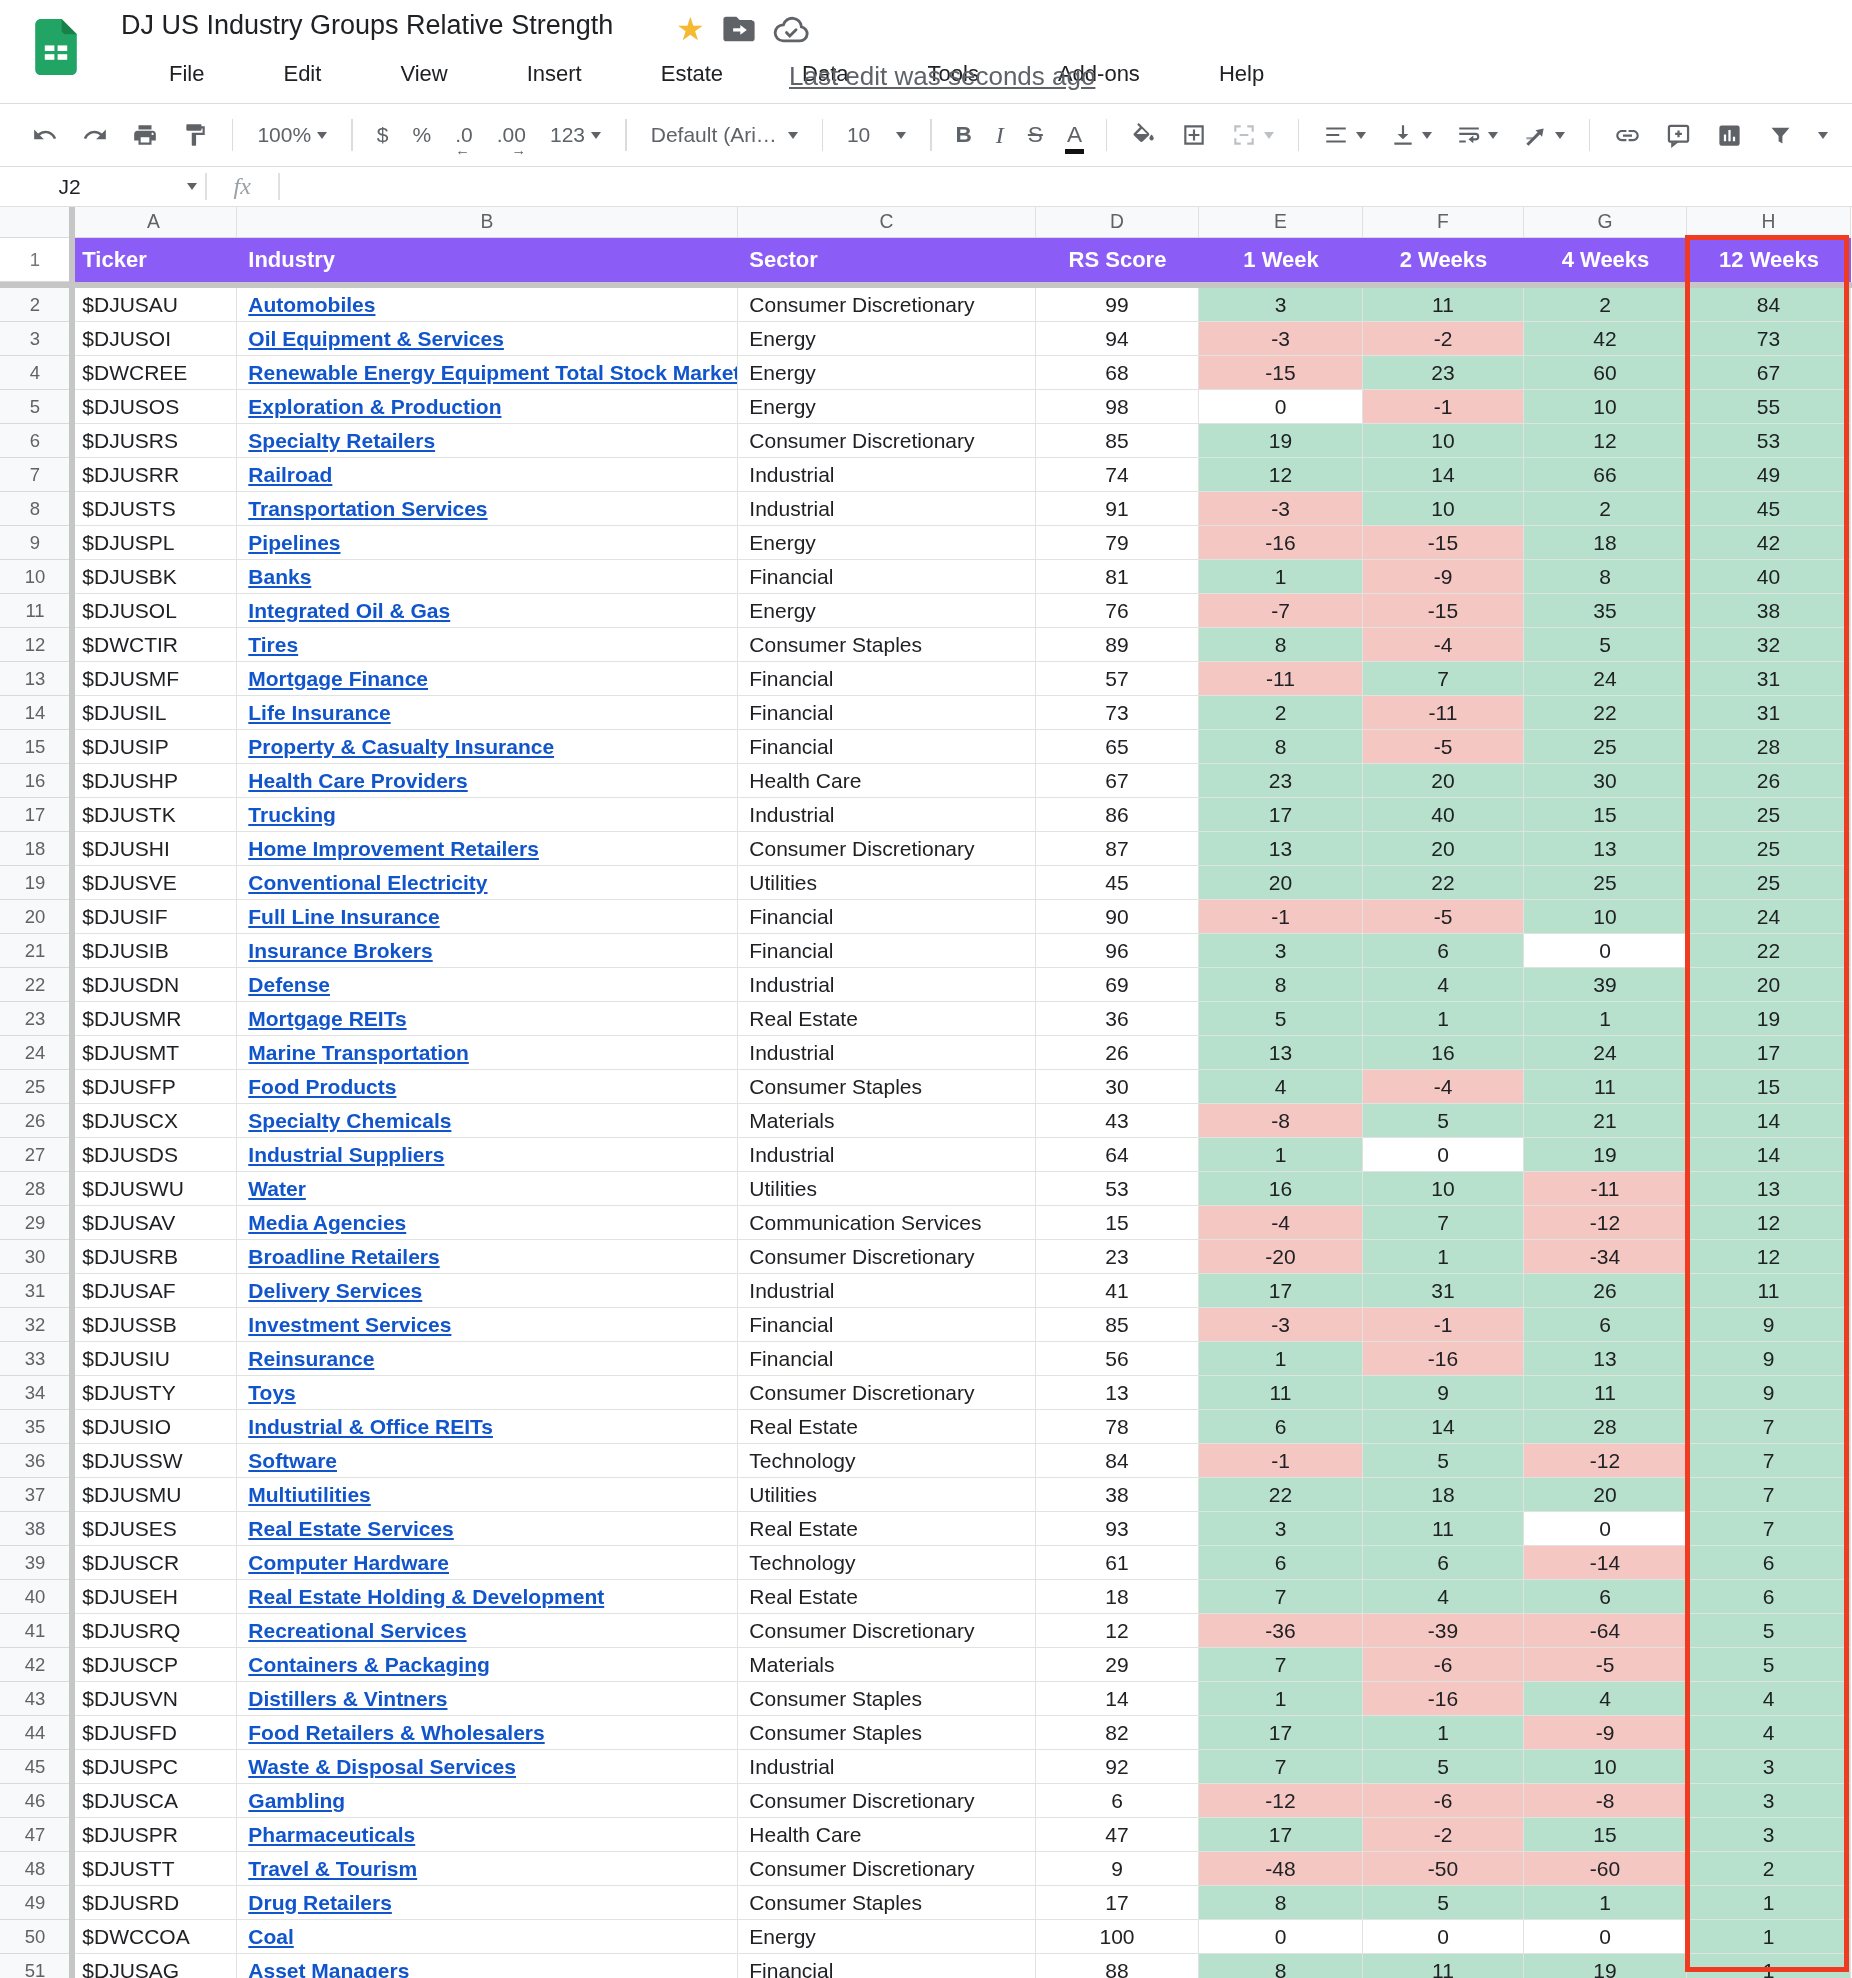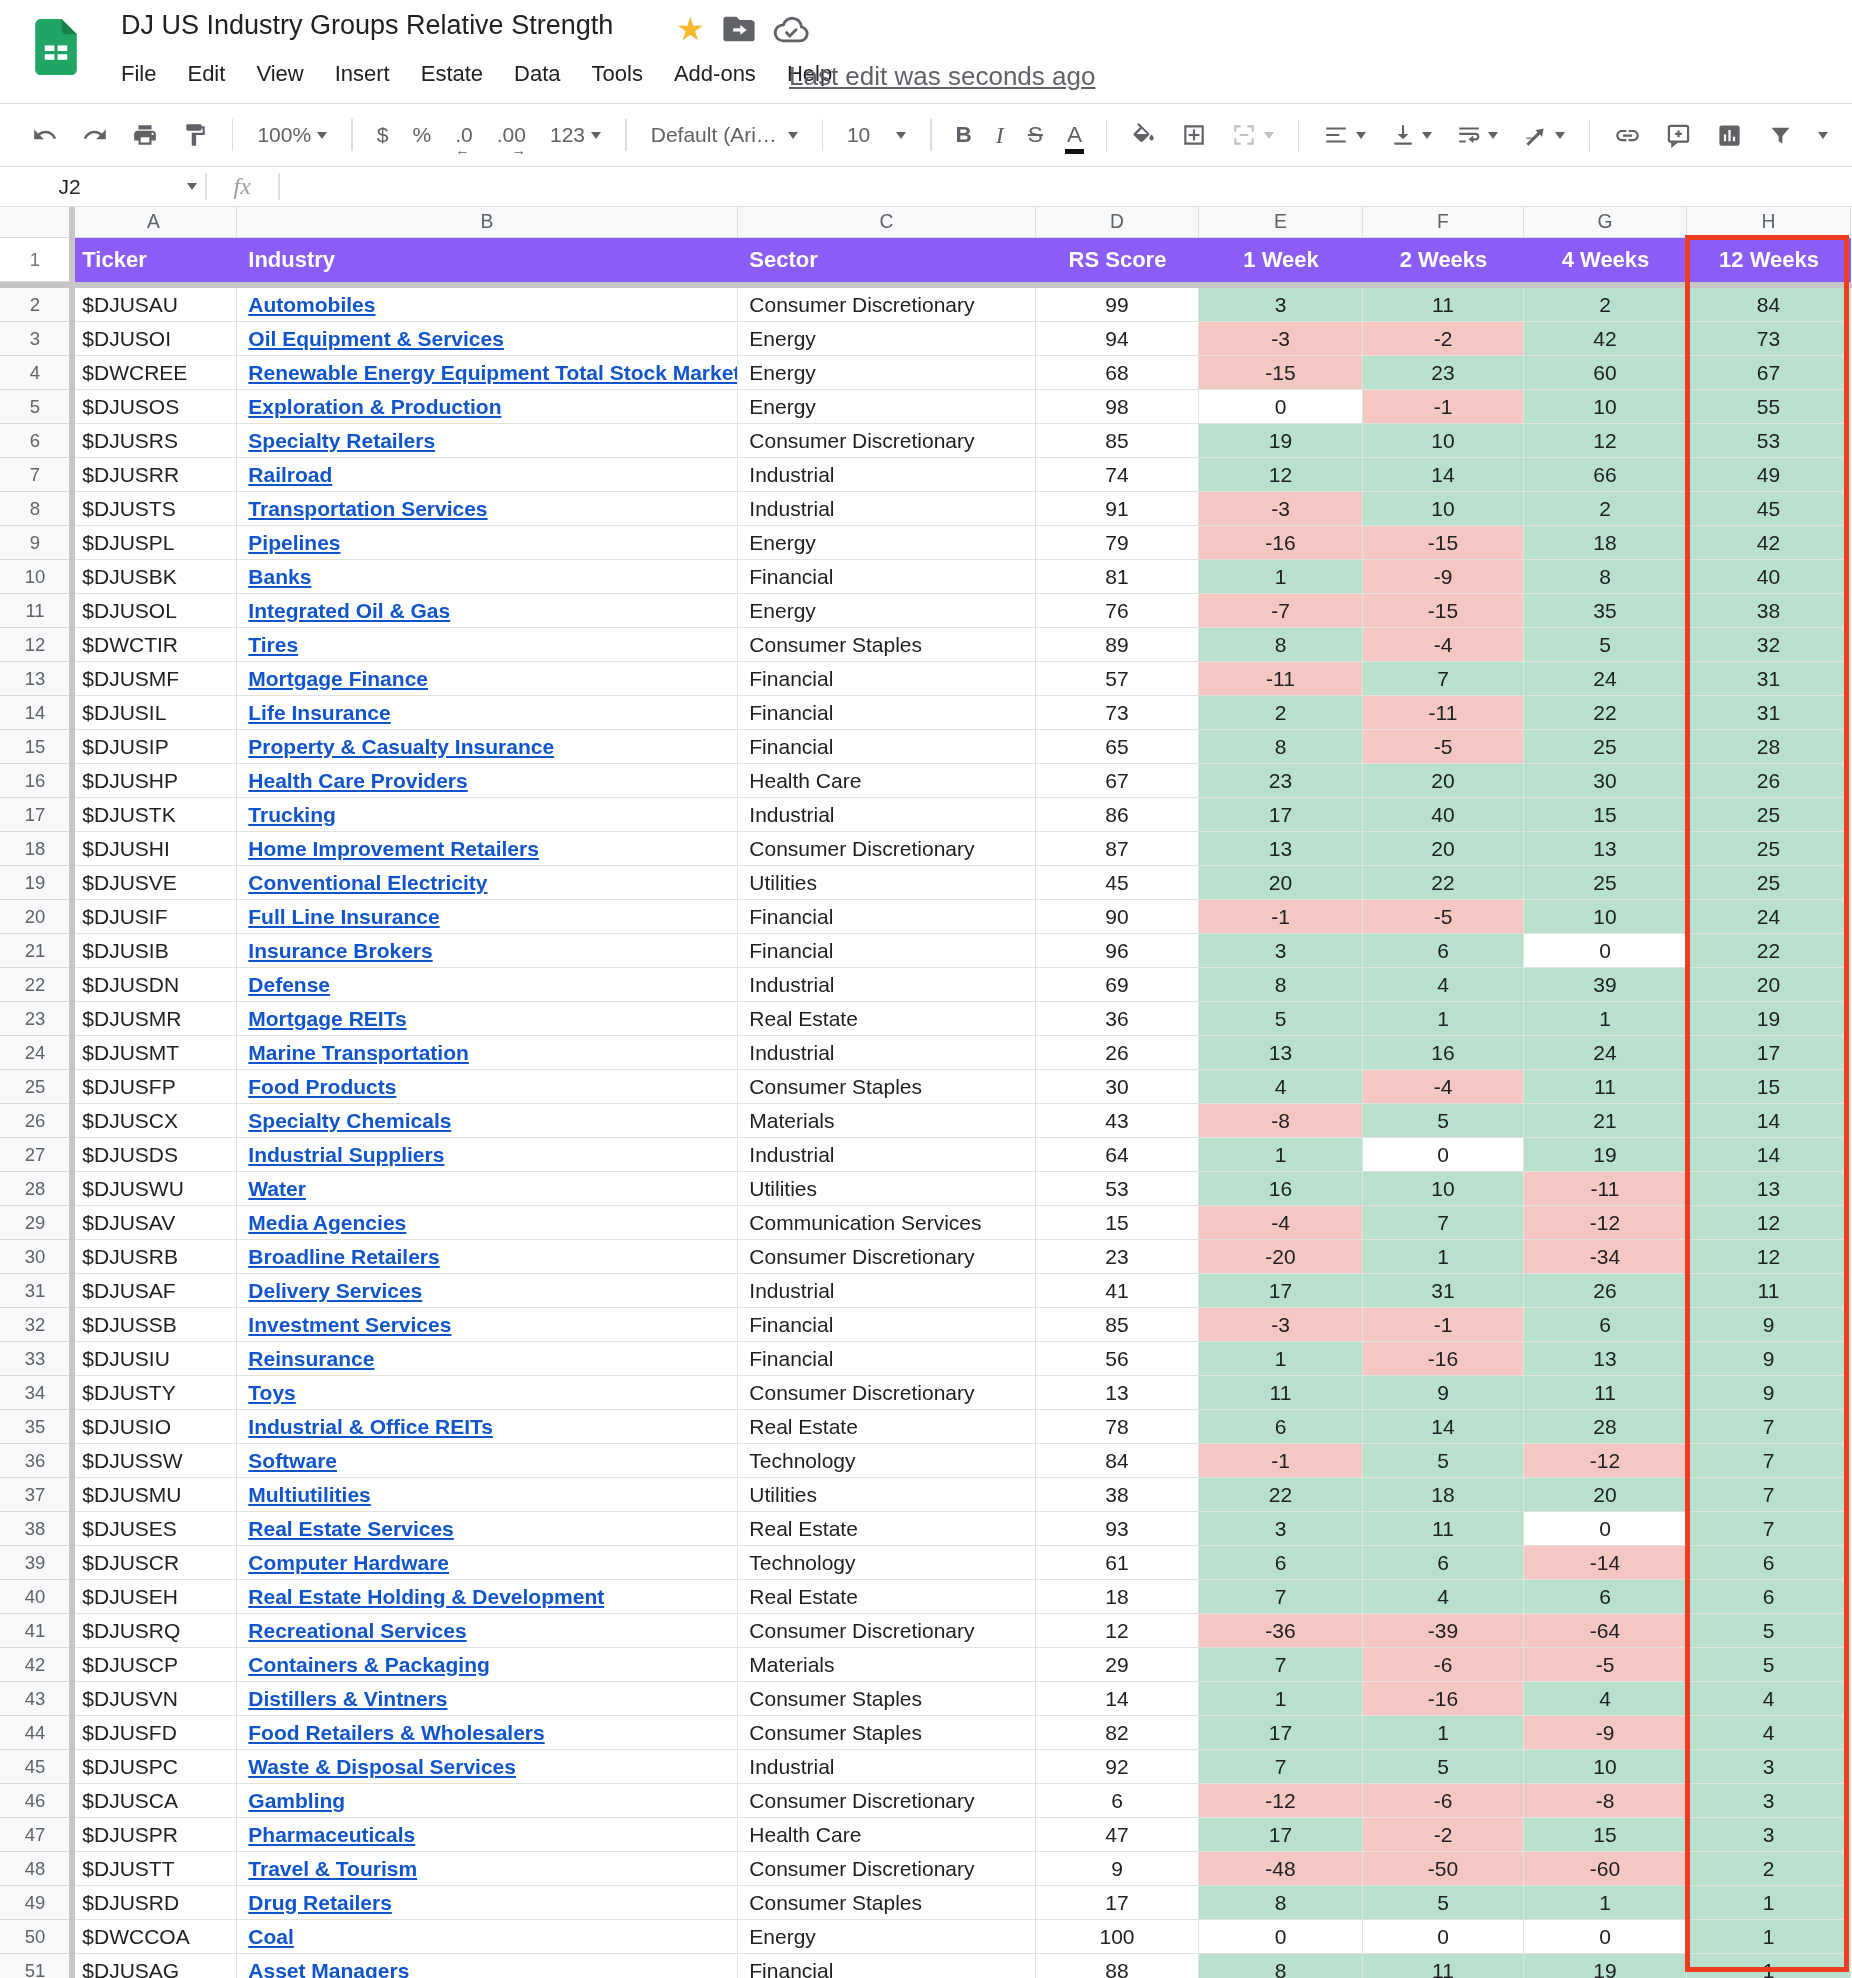--- a/index.html
+++ b/index.html
@@ -7,21 +7,21 @@
   body { font-family:"Liberation Sans", sans-serif; color:#202124; }
   #app { position:relative; width:1852px; height:1978px; overflow:hidden; background:#fff; }
 
   
   .topbar { position:absolute; left:0; top:0; width:1512px; height:103px; background:#fff; }
   .logo { position:absolute; left:35px; top:19.3px; width:42px; height:56px; }
   .doc-title { position:absolute; left:121px; top:9.7px; font-size:27px; color:#202124; white-space:nowrap; }
   .title-icons { position:absolute; left:676px; top:13px; display:flex; align-items:center; gap:18px; }
   .star { color:#f5b932; font-size:32px; line-height:32px; }
   .menu-row { position:absolute; left:121px; top:61px; display:flex; gap:31px; font-size:22px; color:#202124; }
-  .menu-row span { cursor:default; }
+  .menu-row span { cursor:default;margin-left:48px; }
   .last-edit { position:absolute; left:789px; top:61px; font-size:26px; color:#5f6368; text-decoration:underline; white-space:nowrap; }
 
   
   .toolbar { position:absolute; left:0; top:103px; width:1852px; height:64px; border-top:1.6px solid #dadce0; border-bottom:1.6px solid #dadce0; display:flex; align-items:center; padding-left:32px; background:#fff; }
   .tb-item { display:flex; align-items:center; justify-content:center; color:#5f6368; font-size:21px; margin-right:24px; white-space:nowrap; }
   .tb-item svg { display:block; }
   .tb-sep { width:1.6px; height:32px; background:#dadce0; margin-right:24px; }
   .caret { width:0; height:0; border-left:7.3px solid transparent; border-right:7.3px solid transparent; border-top:9px solid #5f6368; margin-left:9.7px; }
   .caret.small { border-left-width:5.6px; border-right-width:5.6px; border-top-width:7.3px; margin-left:6.4px; }
   .tb-bold { font-weight:bold; font-size:22.6px; }

